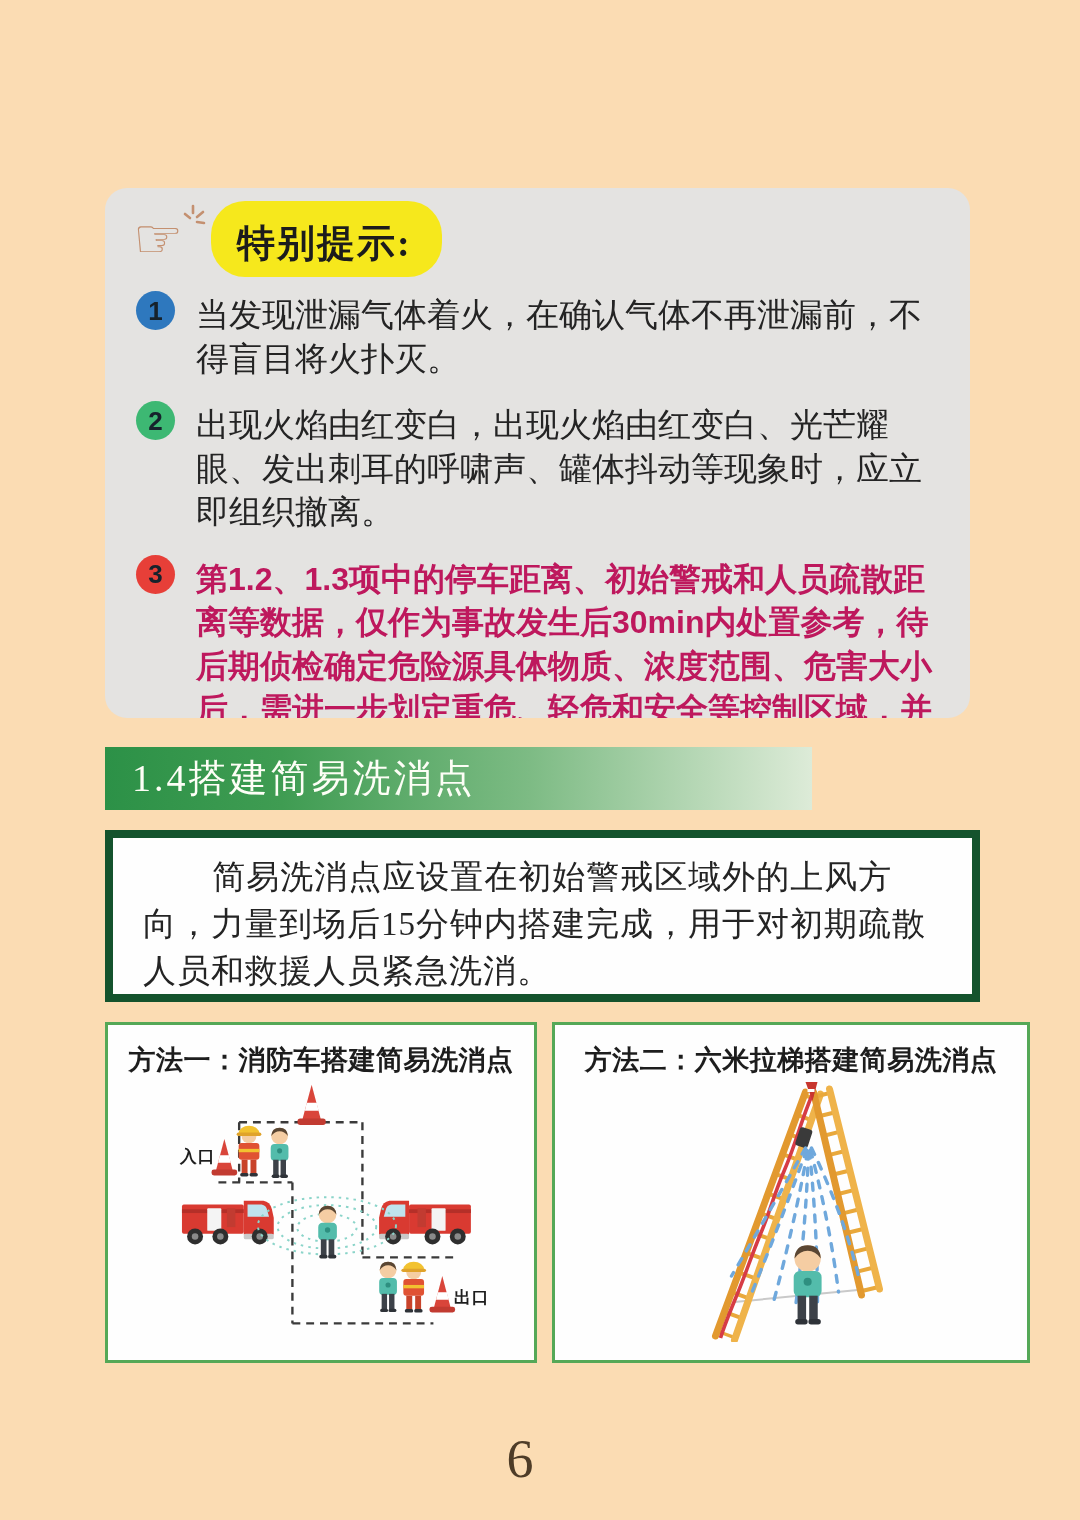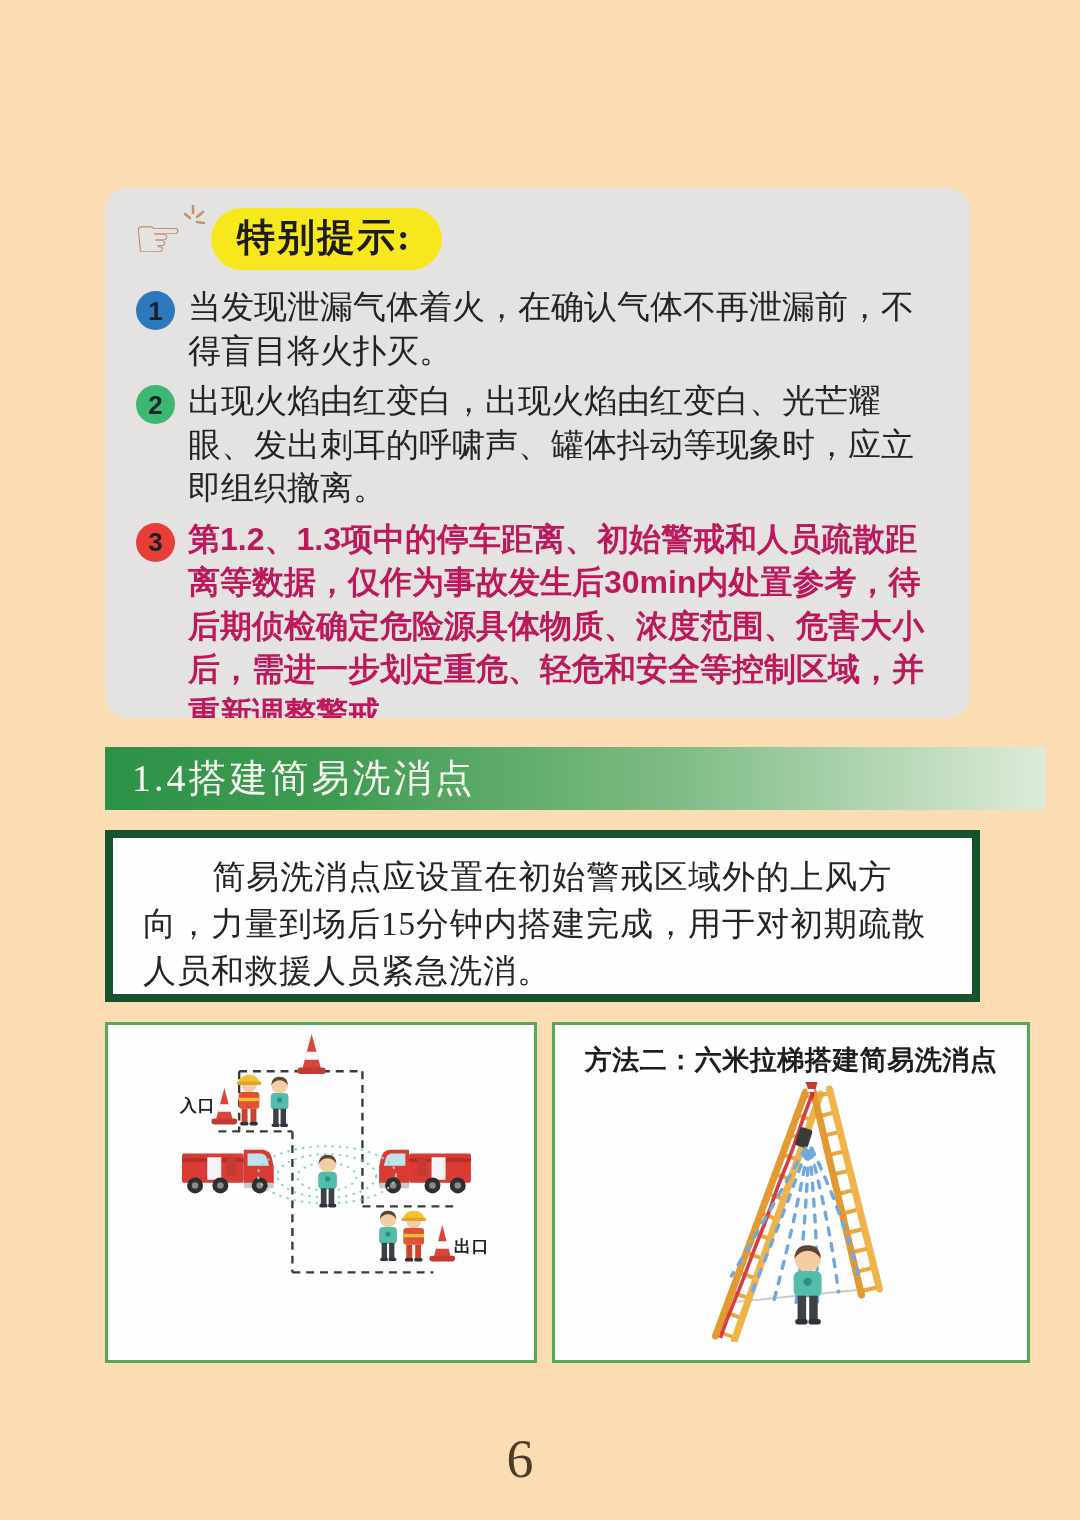--- a/index.html
+++ b/index.html
@@ -24,41 +24,41 @@
   }
   .tip-header{display:flex;align-items:center;gap:12px;margin:0 0 14px 0;height:66px;}
   .hand-wrap{position:relative;width:66px;height:66px;flex:0 0 auto;}
   .hand-glyph{
     font-family:"DejaVu Sans",sans-serif;
     font-size:56px;line-height:66px;color:#C49070;display:block;
   }
   .sparkle{position:absolute;right:-8px;top:-2px;}
   .tip-title{
     background:#F6E81C;border-radius:34px;
-    padding:7px 30px 10px 26px;
+    padding:20px 30px 10px 26px;
     font:700 38px/1.2 var(--kai);color:#1c1c1c;
     letter-spacing:2px;
   }
   .tip-item{display:flex;align-items:flex-start;margin-bottom:7px;}
   .tip-num{
     flex:0 0 auto;width:39px;height:39px;border-radius:50%;
     display:flex;align-items:center;justify-content:center;
     font:700 26px/1 var(--hei);color:#16222c;
     margin:5px 13px 0 3px;
   }
   .tip-text{
     font:400 33px/1.32 var(--kai);color:#242424;
-    width:772px;margin:0;
+    width:772px;margin:8px;
   }
   .tip-text.hei{
     font:700 32px/1.36 var(--hei);color:#be185d;letter-spacing:0;
   }
   
   .banner{
-    position:absolute;left:105px;top:747px;width:940px;height:63px;
+    position:absolute;left:105px;top:747px;width:707px;height:63px;
     background:linear-gradient(90deg,#2C9147 0%,#3F9C52 25%,#7DBB84 60%,#B9D9B8 85%,#DDEBD8 100%);
     box-sizing:border-box;padding-left:27px;
     font:400 38px/62px var(--kai);color:#FDFEF6;letter-spacing:3px;
   }
   
   .intro-box{
     position:absolute;left:105px;top:830px;width:875px;height:172px;
     background:#FEFEFE;border:8px solid #14532d;box-sizing:border-box;
     padding:16px 26px 0 30px;overflow:hidden;
   }
@@ -118,20 +118,21 @@
     </div>
   </div>
 
   <div class="banner">1.4搭建简易洗消点</div>
 
   <div class="intro-box">
     <p>简易洗消点应设置在初始警戒区域外的上风方向，力量到场后15分钟内搭建完成，用于对初期疏散人员和救援人员紧急洗消。</p>
   </div>
 
   <div class="method-box m1">
+    <div class="method-title">方法一：消防车搭建简易洗消点</div>
     <svg class="method-fig" viewBox="0 0 432 262">
       <defs>
         <g id="firetruck">
           <rect x="0" y="10" width="66" height="31" rx="2" fill="#D93A31"></rect>
           <rect x="0" y="15" width="66" height="4" fill="#B52F28"></rect>
           <rect x="27" y="14" width="15" height="24" rx="1" fill="#F4F4F4"></rect>
           <rect x="48" y="14" width="9" height="20" fill="#C23B31"></rect>
           <path d="M66,6 h21 q7,1 9,9 l2,9 v18 h-32 z" fill="#D93A31"></path>
           <path d="M70,10 h15 q5,1 6,6 l2,7 h-23 z" fill="#BFE3EE"></path>
           <rect x="66" y="41" width="32" height="6" rx="2" fill="#C9C9C9"></rect>

